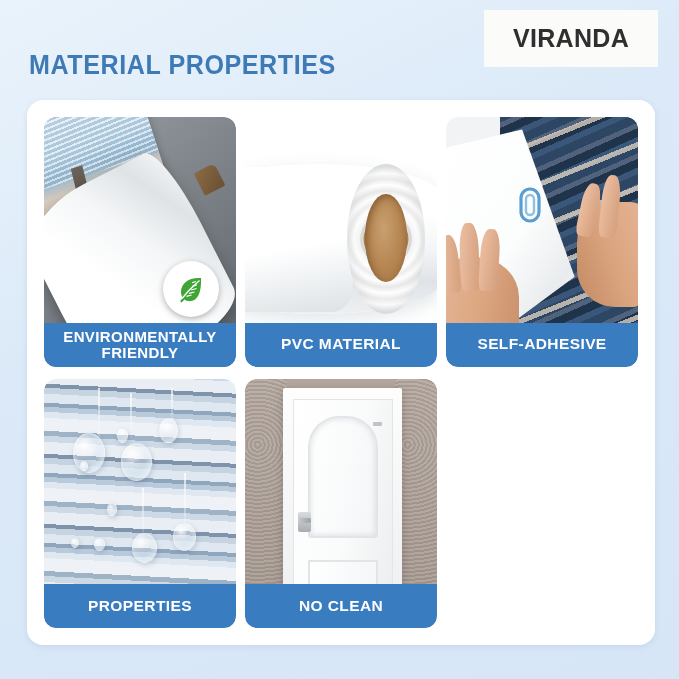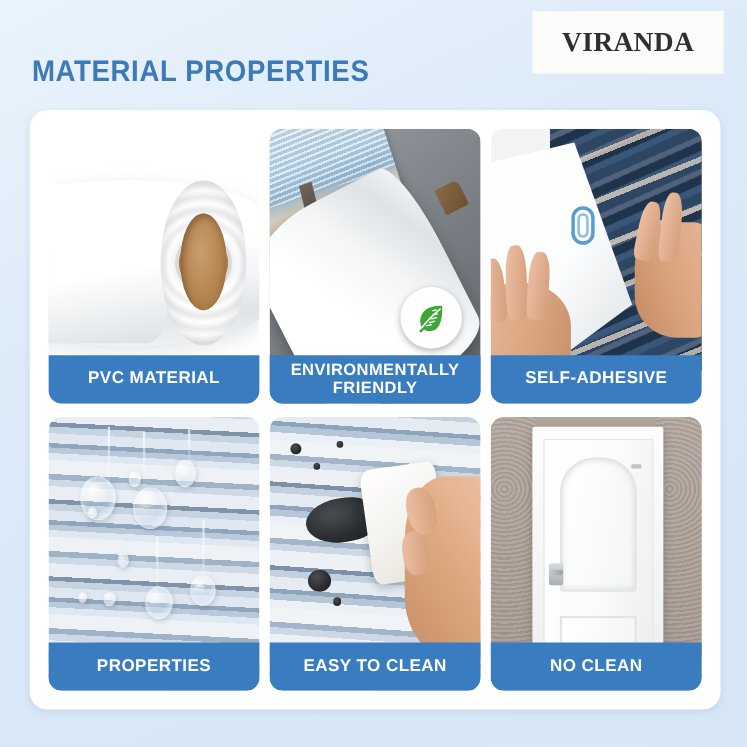--- a/index.html
+++ b/index.html
@@ -38,21 +38,21 @@
     background: #fbfbfa;
     display: flex;
     align-items: center;
     justify-content: center;
   }
   .logo-text {
     font-size: 25px;
     font-weight: bold;
     color: #2f2f2f;
     letter-spacing: 0.3px;
-    font-family: Liberation Serif, serif;
+    font-family: Liberation Sans, sans-serif;
   }
 
   
   .panel {
     position: absolute;
     left: 27px; top: 100px;
     width: 628px; height: 545px;
     background: #ffffff;
     border-radius: 16px;
     box-shadow: 0 2px 6px rgba(120,150,180,0.18);
@@ -322,44 +322,44 @@
   <div class="logo-box">
     <span class="logo-text">VIRANDA</span>
   </div>
 </div>
 
 <div class="panel">
   <div class="grid">
 
     <div class="card">
       <div class="card-media">
-        <div class="pvc-bg"></div>
-        <div class="pvc-roll"></div>
-        <div class="pvc-sheet"></div>
-        <div class="pvc-end"></div>
-        <div class="pvc-core"></div>
-      </div>
-      <div class="card-label">PVC MATERIAL</div>
-    </div>
-
-    <div class="card">
-      <div class="card-media">
         <div class="env-bg"></div>
         <div class="env-print"></div>
         <div class="env-roll"></div>
         <div class="env-roll-tip"></div>
         <div class="eco-badge">
           <svg width="36" height="36" viewBox="0 0 36 36" aria-hidden="true">
             <path d="M28 7C16 6 8 12 8 21c0 3 1 5 2 6l-3 3 1.6 1.6 3-3c1.3 1 3 1.6 5 1.6 8 0 12-8 11.4-23.2z" fill="#3fa535"></path>
             <path d="M26.5 9.5C20 15 14 21 9.2 27.2" stroke="#ffffff" stroke-width="1.4" fill="none"></path>
             <path d="M23 10.5l-4 1.2M24 14l-5 1.4M23.5 17.5l-5.5 1.5M21.5 21l-5.5 1.4M18.5 24l-5 1.3" stroke="#ffffff" stroke-width="1.2" fill="none"></path>
           </svg>
         </div>
       </div>
       <div class="card-label two-line">ENVIRONMENTALLY<br>FRIENDLY</div>
+    </div>
+
+    <div class="card">
+      <div class="card-media">
+        <div class="pvc-bg"></div>
+        <div class="pvc-roll"></div>
+        <div class="pvc-sheet"></div>
+        <div class="pvc-end"></div>
+        <div class="pvc-core"></div>
+      </div>
+      <div class="card-label">PVC MATERIAL</div>
     </div>
 
     <div class="card">
       <div class="card-media">
         <div class="sa-bg"></div>
         <div class="sa-marble"></div>
         <div class="hand-left">
           <div class="finger" style="left:6%;  top:-22%; width:22%; height:58%; transform:rotate(-6deg);"></div>
           <div class="finger" style="left:30%; top:-34%; width:22%; height:68%; transform:rotate(-2deg);"></div>
           <div class="finger" style="left:54%; top:-28%; width:22%; height:62%; transform:rotate(4deg);"></div>
@@ -394,38 +394,20 @@
         <div class="drop" style="left:46%; top:62%; width:13%; height:12%;"></div>
         <div class="drop" style="left:67%; top:58%; width:12%; height:11%;"></div>
         <div class="drop" style="left:26%; top:64%; width:6%;  height:5%;"></div>
         <div class="drop" style="left:14%; top:64%; width:4%;  height:4%;"></div>
         <div class="drop" style="left:33%; top:50%; width:5%;  height:5%;"></div>
         <div class="drop" style="left:19%; top:33%; width:4%;  height:4%;"></div>
       </div>
       <div class="card-label">PROPERTIES</div>
     </div>
 
-    <div class="card">
-      <div class="card-media">
-        <div class="ec-bg"></div>
-        <div class="stain" style="left:17%; top:30%; width:34%; height:16%; border-radius:50% 46% 40% 54%; transform:rotate(-10deg);"></div>
-        <div class="stain" style="left:18%; top:56%; width:11%; height:8%;"></div>
-        <div class="stain" style="left:30%; top:66%; width:4%;  height:3%;"></div>
-        <div class="stain" style="left:10%; top:10%; width:5%;  height:4%;"></div>
-        <div class="stain" style="left:21%; top:17%; width:3%;  height:2.5%;"></div>
-        <div class="stain" style="left:32%; top:9%;  width:3%;  height:2.5%;"></div>
-        <div class="stain" style="left:46%; top:22%; width:4%;  height:3%;"></div>
-        <div class="cloth"></div>
-        <div class="ec-hand">
-          <div class="finger" style="left:2%;  top:6%;  width:30%; height:26%; transform:rotate(-14deg); border-radius:44%;"></div>
-          <div class="finger" style="left:-2%; top:30%; width:26%; height:24%; transform:rotate(-8deg); border-radius:44%;"></div>
-        </div>
-      </div>
-      <div class="card-label">EASY TO CLEAN</div>
-    </div>
 
     <div class="card">
       <div class="card-media">
         <div class="ng-bg"></div>
         <div class="ng-wall-l"></div>
         <div class="ng-wall-r"></div>
         <div class="ng-skirt-l"></div>
         <div class="ng-skirt-r"></div>
         <div class="ng-frame">
           <div class="ng-door">

